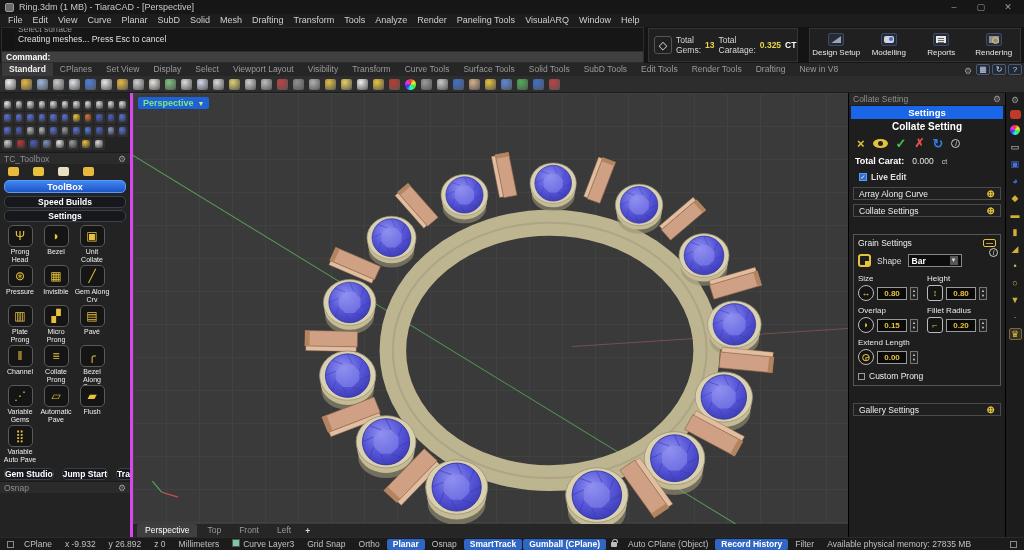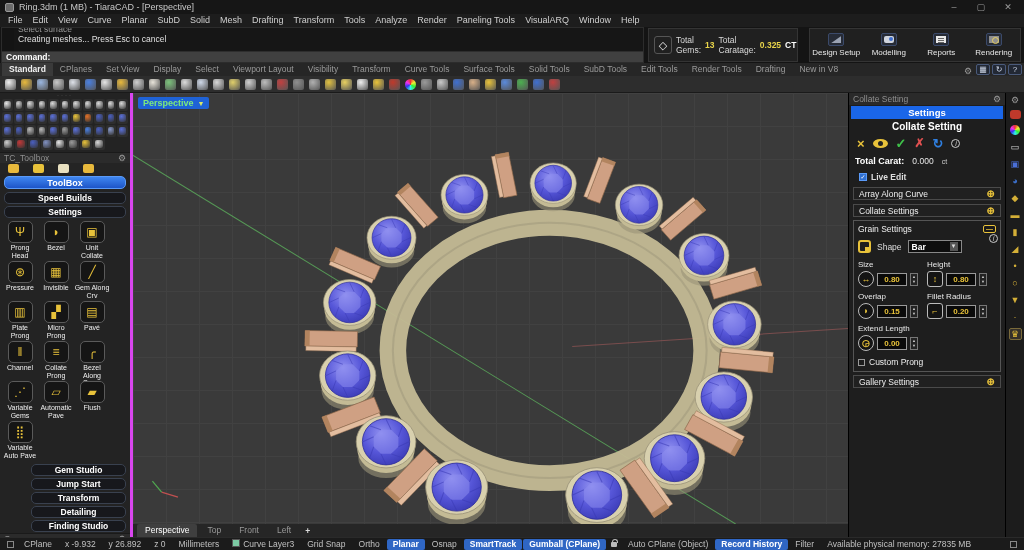--- a/index.html
+++ b/index.html
@@ -88,21 +88,21 @@
   .ri-info{width:9px;height:9px;border:1px solid #ccc;border-radius:50%;color:#ccc;font-size:7px;line-height:8px;text-align:center;font-style:italic;}
   .rp-carat{display:flex;align-items:center;gap:8px;padding:3px 6px;}
   .rp-carat .lab{font-weight:bold;color:#fff;font-size:9px;}
   .rp-carat .val{color:#e8e8e8;}
   .rp-carat .un{font-size:7px;color:#ccc;}
   .rp-live{display:flex;align-items:center;gap:4px;padding:3px 10px;}
   .bluecb{width:8px;height:8px;background:#2f6fd0;border:1px solid #5a9af8;color:#fff;font-size:6px;line-height:7px;text-align:center;}
   .sect{margin:2px 4px;height:13px;border:1px solid #4a4a4a;background:#202020;display:flex;align-items:center;padding:0 5px;color:#eee;flex:none;}
   .sect .spacer{flex:1;}
   .plus{color:#e8c23a;font-size:10px;font-weight:bold;}
-  .grainbox{margin:1px 4px;border:1px solid #555;padding:3px 4px 4px;flex:none;}
+  .grainbox{margin:15px 4px;border:1px solid #555;padding:3px 4px 4px;flex:none;}
   .gb-title{display:flex;align-items:center;color:#eee;}
   .gb-title .spacer{flex:1;}
   .minus{color:#e8c23a;font-weight:bold;background:#1a1a1a;border:1px solid #e8c23a;border-radius:2px;font-size:7px;line-height:6px;padding:0 2px;}
   .shape-row{display:flex;align-items:center;gap:6px;margin:6px 0 4px;position:relative;}
   .shape-ico{width:13px;height:13px;border:2px solid #e8c23a;border-radius:3px;position:relative;}
   .shape-ico::after{content:"";position:absolute;right:0;bottom:0;width:4px;height:4px;background:#e8c23a;}
   .sel{width:54px;height:13px;background:#0d0d0d;border:1px solid #888;color:#fff;font-weight:bold;font-size:8.5px;display:flex;align-items:center;padding:0 3px;}
   .sel .spacer{flex:1;}
   .sel .db{width:8px;height:9px;background:#555;color:#ddd;font-size:6px;line-height:9px;text-align:center;}
   .finfo{position:absolute;right:-2px;top:-6px;}
@@ -556,21 +556,21 @@
           </div>
           <div class="toolcell">
             <div class="tile">▰</div>
             <div class="tlabel">Flush</div>
           </div>
           <div class="toolcell">
             <div class="tile">⣿</div>
             <div class="tlabel">Variable Auto Pave</div>
           </div>
         </div>
-      <div id="navbtns" style="display:flex;flex-direction:column;margin-left:27px;">
+      <div id="navbtns" style="display:flex;flex-direction:row;">
           <div class="btn-dark">Gem Studio</div>
           <div class="btn-dark">Jump Start</div>
           <div class="btn-dark">Transform</div>
           <div class="btn-dark">Detailing</div>
           <div class="btn-dark">Finding Studio</div>
         </div>
       <div class="phead">
         <span>Osnap</span>
         <span class="spacer"></span>
           <span class="gear">⚙</span>

